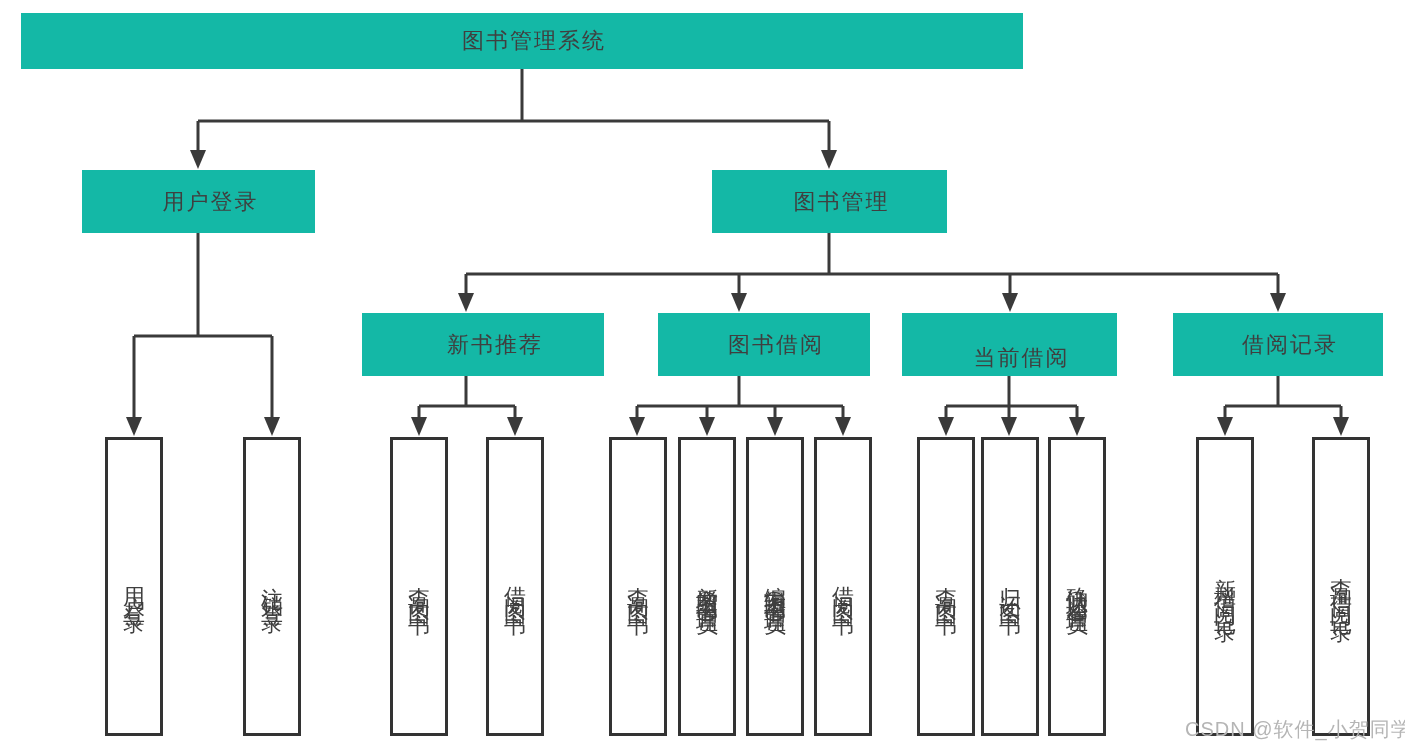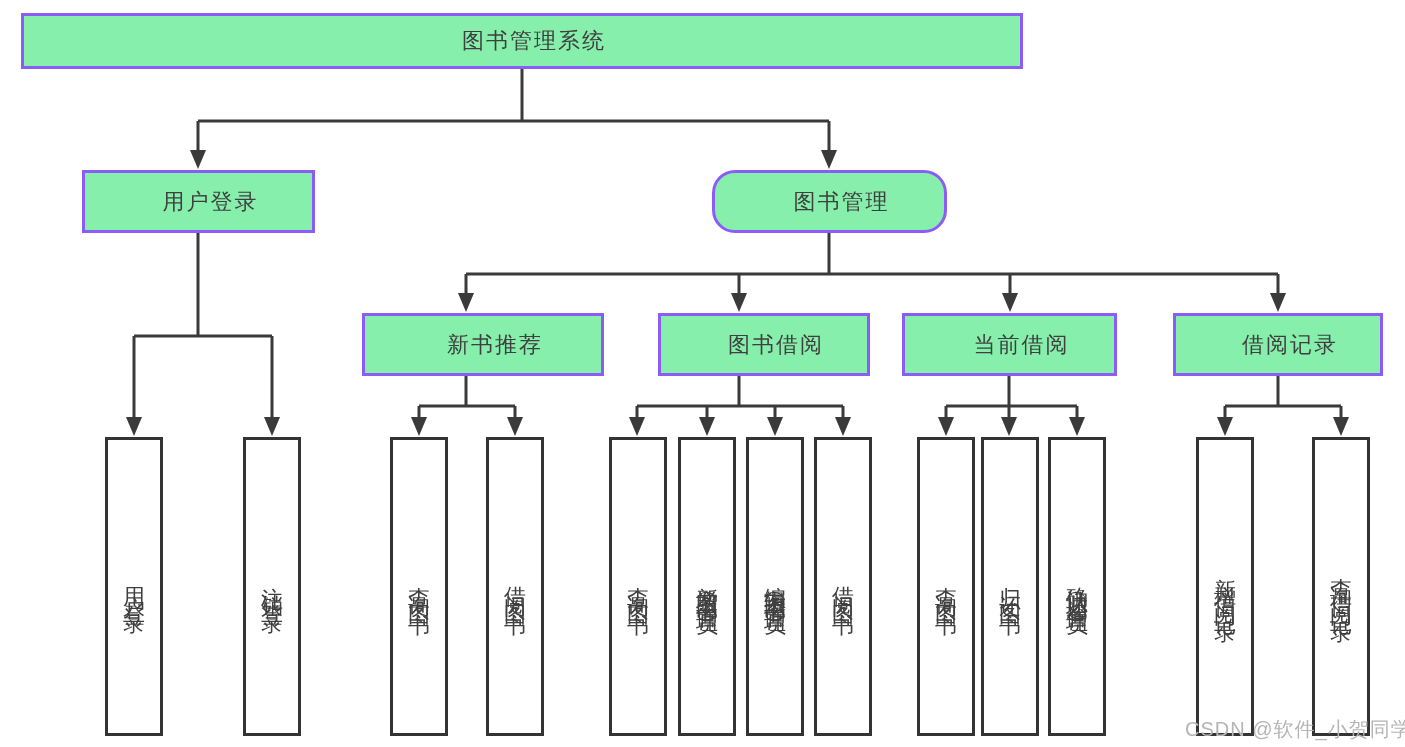--- a/index.html
+++ b/index.html
@@ -8,37 +8,37 @@
     width:1405px;height:747px;
     background:#ffffff;
     font-family:"Liberation Sans","DejaVu Sans",sans-serif;
     color:#3f3f3f;
     overflow:hidden;
   }
   .connectors{position:absolute;left:0;top:0;width:1405px;height:747px;}
   .node{
     position:absolute;
     box-sizing:border-box;
-    border:3px solid #8b5cf6;
-    background:#86efac;
+    border:3px solid #14b8a6;
+    background:#14b8a6;
     display:flex;align-items:center;justify-content:center;
     font-size:22px;
     letter-spacing:2px;
     color:#3f3f3f;
     text-align:center;
     padding-left:24px;
   }
   .root{left:21px;top:13px;width:1002px;height:56px;}
   .lvl2{top:170px;height:63px;}
   .lvl3{top:313px;height:63px;}
   .n-user-login{left:82px;width:233px;}
-  .n-book-mgmt{left:712px;width:235px;border-radius:23px;}
+  .n-book-mgmt{left:712px;width:235px;}
   .n-newrec{left:362px;width:242px;}
   .n-borrow{left:658px;width:212px;}
-  .n-current{left:902px;width:215px;}
+  .n-current{left:902px;width:215px;align-items:flex-end;}
   .n-records{left:1173px;width:210px;}
   .leaf{
     position:absolute;
     top:437px;width:58px;height:299px;
     box-sizing:border-box;
     border:3px solid #333333;
     background:#ffffff;
     display:flex;align-items:center;justify-content:center;
     writing-mode:vertical-lr;
     -webkit-writing-mode:vertical-lr;

